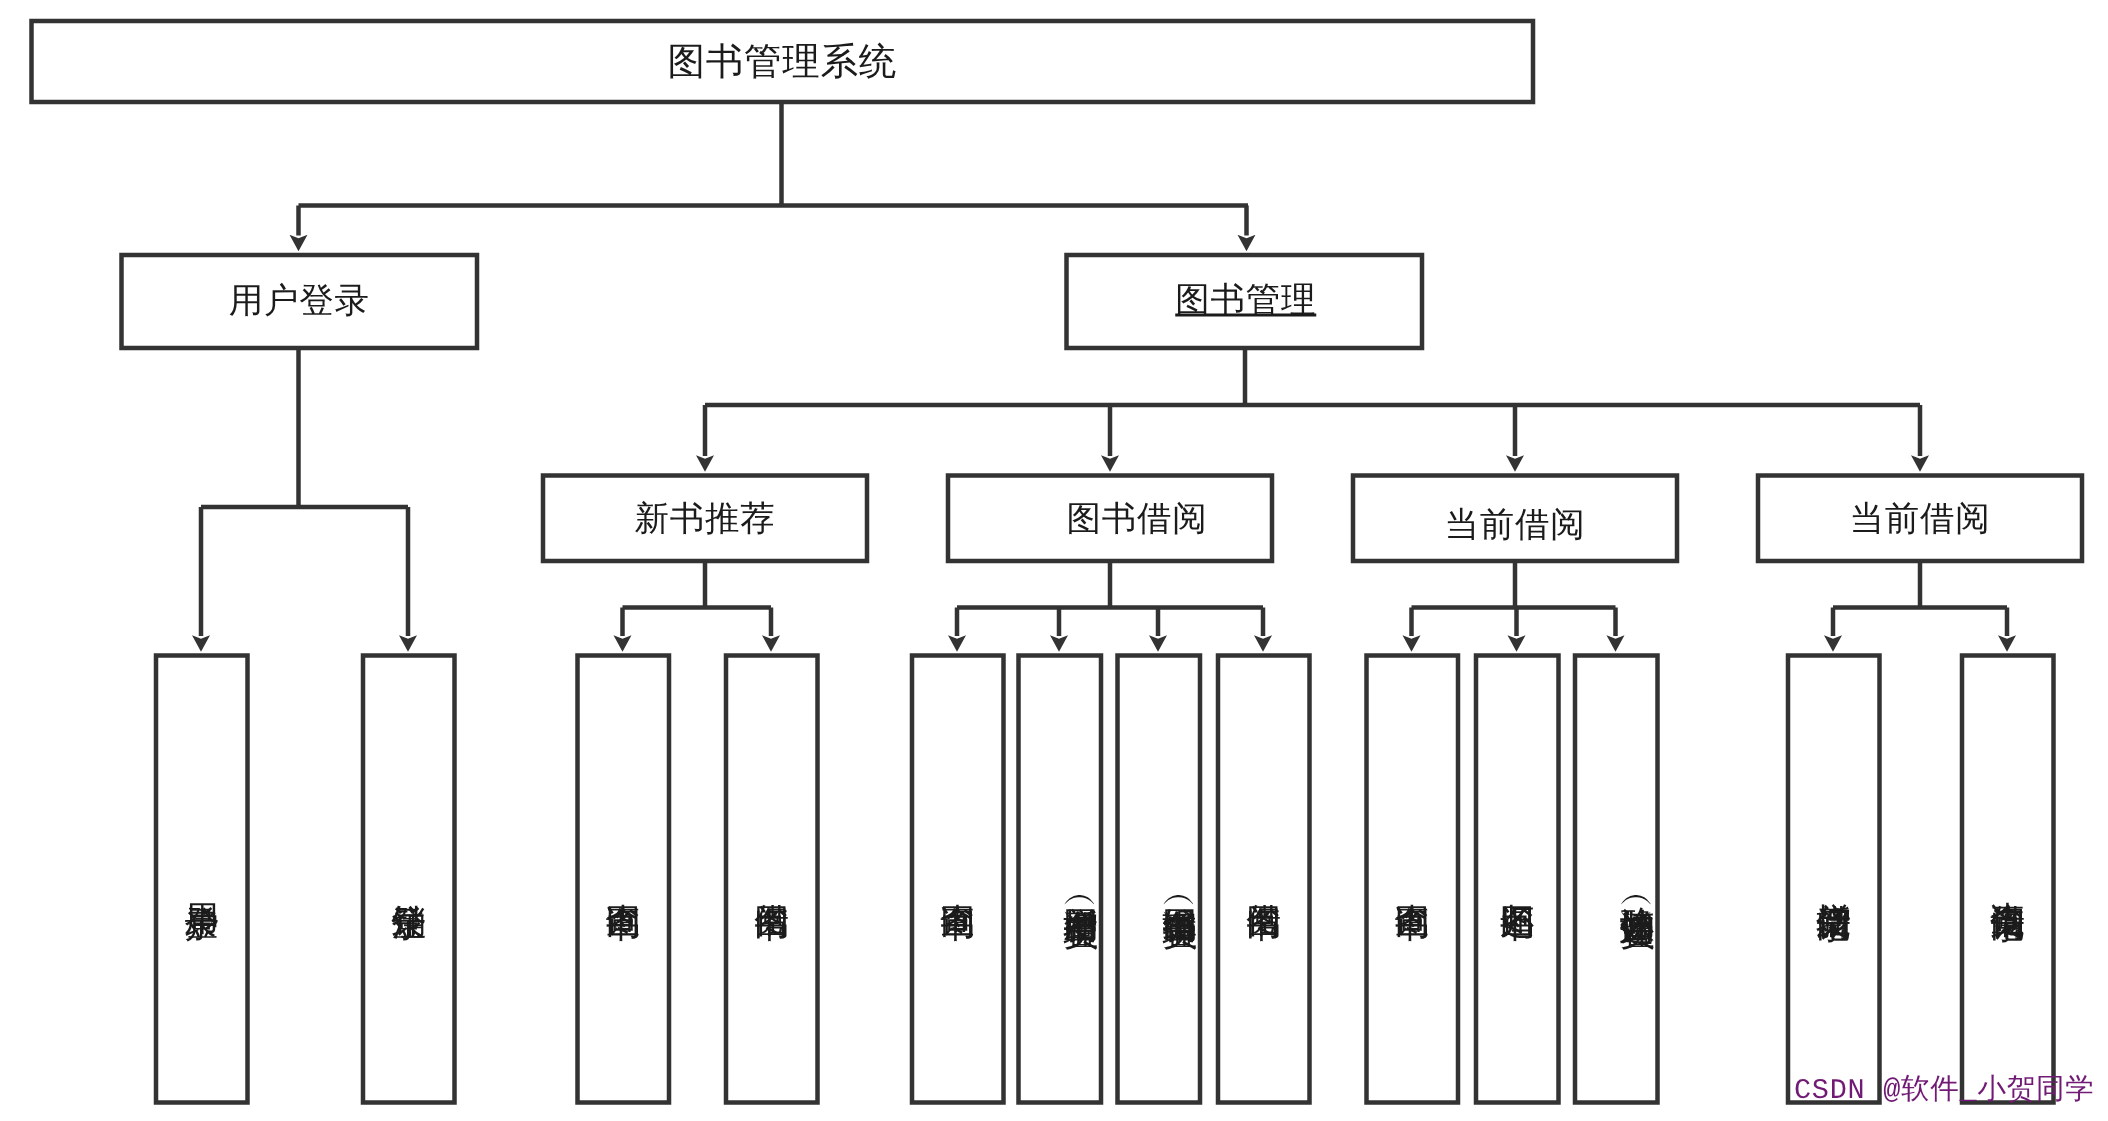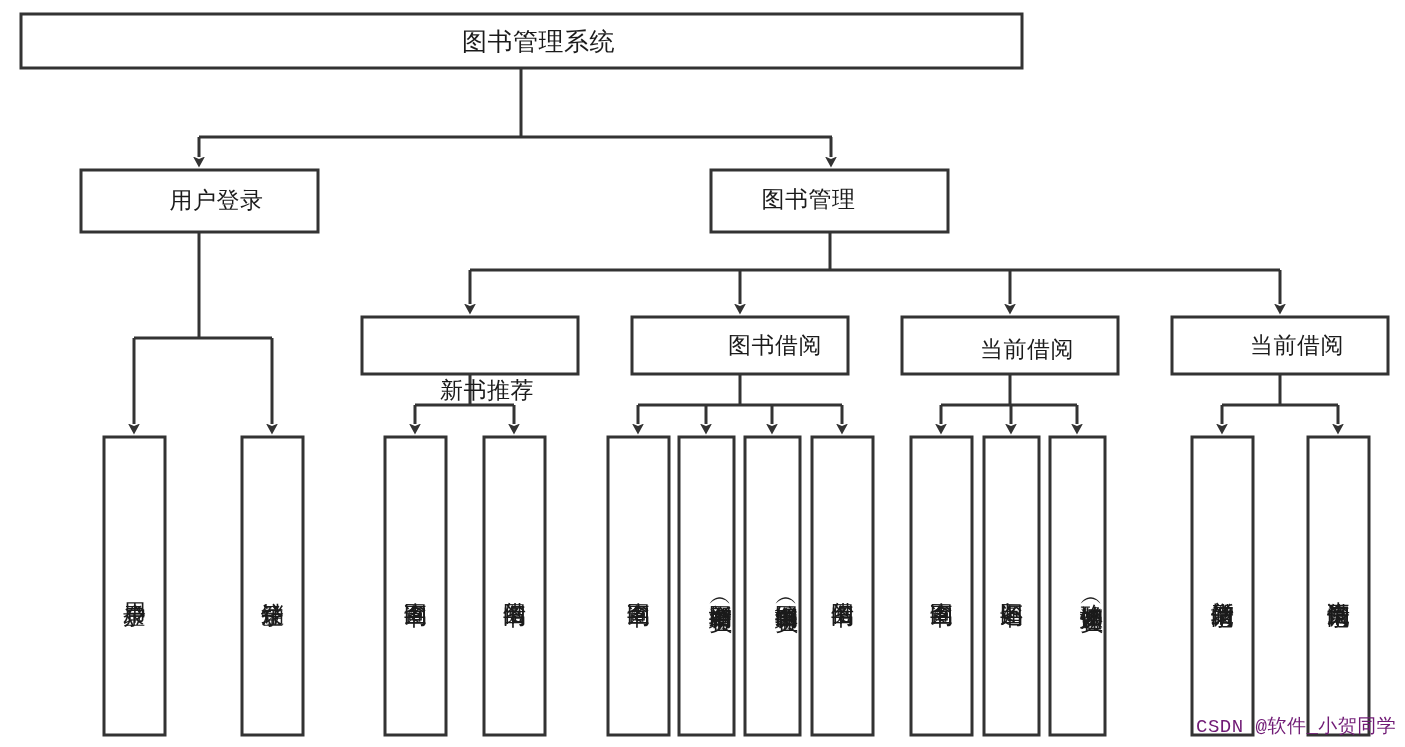--- a/index.html
+++ b/index.html
@@ -44,21 +44,20 @@
     position: absolute;
     display: flex;
     align-items: center;
     justify-content: center;
     color: #1b1b1b;
     font-size: 23px;
     line-height: 1.2;
     letter-spacing: 0.5px;
     white-space: nowrap;
     pointer-events: none;
-    padding-left: 17px;
   }
   .node-label-v {
     position: absolute;
     display: flex;
     align-items: center;
     justify-content: center;
     color: #1b1b1b;
     font-size: 23px;
     line-height: 1.18;
     letter-spacing: 1px;
@@ -167,23 +166,23 @@
       <path class="connector" d="M1280,374 L1280,405"></path>
       <path class="connector" d="M1222,405 L1338,405"></path>
       <path class="connector" d="M1222,405 L1222,424" marker-end="url(#arrow)"></path>
       <path class="connector" d="M1338,405 L1338,424" marker-end="url(#arrow)"></path>
     </g>
   </svg>
 
   <div class="node-label-h" style="left:21px; top:14px; width:1001px; height:54px; font-size:25px;">图书管理系统</div>
 
   <div class="node-label-h" style="left:81px; top:170px; width:237px; height:62px;">用户登录</div>
-  <div class="node-label-h" style="left:673px; top:170px; width:237px; height:60px;">图书管理</div>
-
-  <div class="node-label-h" style="left:362px; top:317px; width:216px; height:57px;margin-top:45px;">新书推荐</div>
+  <div class="node-label-h" style="left:712px; top:170px; width:237px; height:60px;text-decoration:underline;">图书管理</div>
+
+  <div class="node-label-h" style="left:362px; top:317px; width:216px; height:57px;">新书推荐</div>
   <div class="node-label-h" style="left:632px; top:317px; width:252px; height:57px;">图书借阅</div>
   <div class="node-label-h" style="left:902px; top:317px; width:216px; height:65px;">当前借阅</div>
   <div class="node-label-h" style="left:1172px; top:317px; width:216px; height:57px;">当前借阅</div>
 
   <div class="node-label-v" style="left:104px; top:437px; width:61px; height:298px;">用户登录</div>
   <div class="node-label-v" style="left:242px; top:437px; width:61px; height:298px;">注销登录</div>
 
   <div class="node-label-v" style="left:385px; top:437px; width:61px; height:298px;">查询图书</div>
   <div class="node-label-v" style="left:484px; top:437px; width:61px; height:298px;">借阅图书</div>
 

